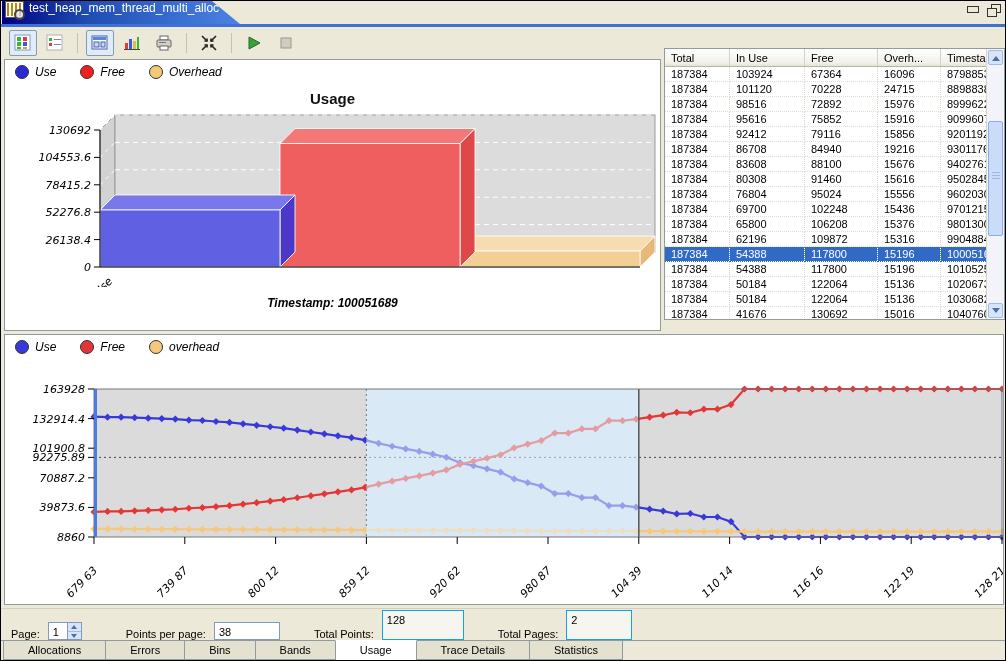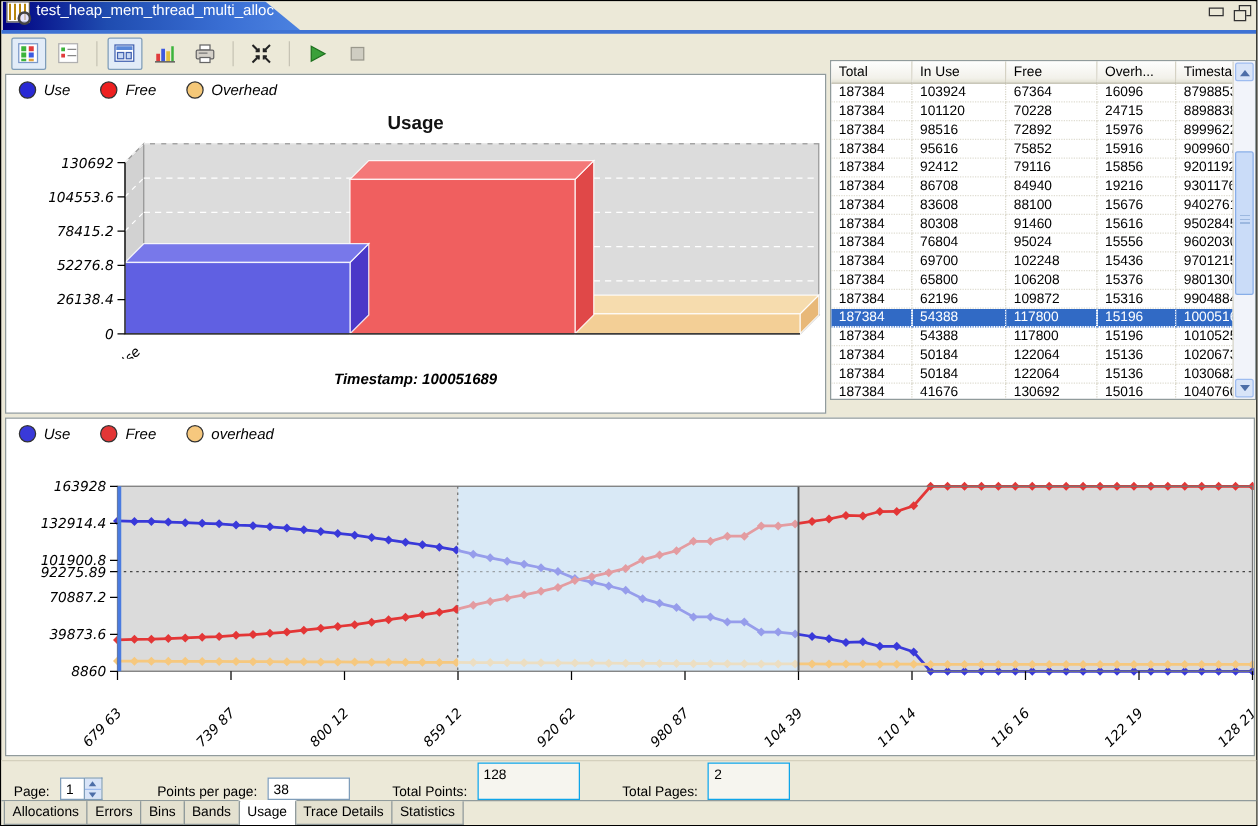--- a/index.html
+++ b/index.html
@@ -66,21 +66,21 @@
   .spinval{width:20px;}
   .spinbtns{display:flex;flex-direction:column;width:13px;border:1px solid #7f9db9;border-left:none;}
   .spb{flex:1;background:#d8e4f8;position:relative;}
   .spb:first-child{border-bottom:1px solid #9ebcf0;}
   .spb .tri{position:absolute;left:3px;width:0;height:0;border-left:3px solid transparent;border-right:3px solid transparent;}
   .spb .tu{top:2px;border-bottom:4px solid #4d6ea8;}
   .spb .td{top:2px;border-top:4px solid #4d6ea8;}
   .gap{width:28px;}
   
   .tabbar{position:absolute;left:0;top:639px;width:1006px;height:21px;background:#ece9d8;border-top:1px solid #919b9c;display:flex;align-items:flex-start;padding-left:2px;box-sizing:border-box;}
-  .btab{height:18px;line-height:18px;padding:0 6px;font-size:11px;border:1px solid #919b9c;border-top:none;background:#e4e1d0;margin-right:-1px;}
+  .btab{height:18px;line-height:18px;padding:0 24px;font-size:11px;border:1px solid #919b9c;border-top:none;background:#e4e1d0;margin-right:-1px;}
   .btab.active{background:#fff;height:19px;position:relative;top:-1px;border-top:1px solid #fff;z-index:2;}
 </style>
 </head>
 <body>
 
 <div class="window">
 
   <div class="tabstrip">
     <div class="viewtab">
       <span class="ticon">

